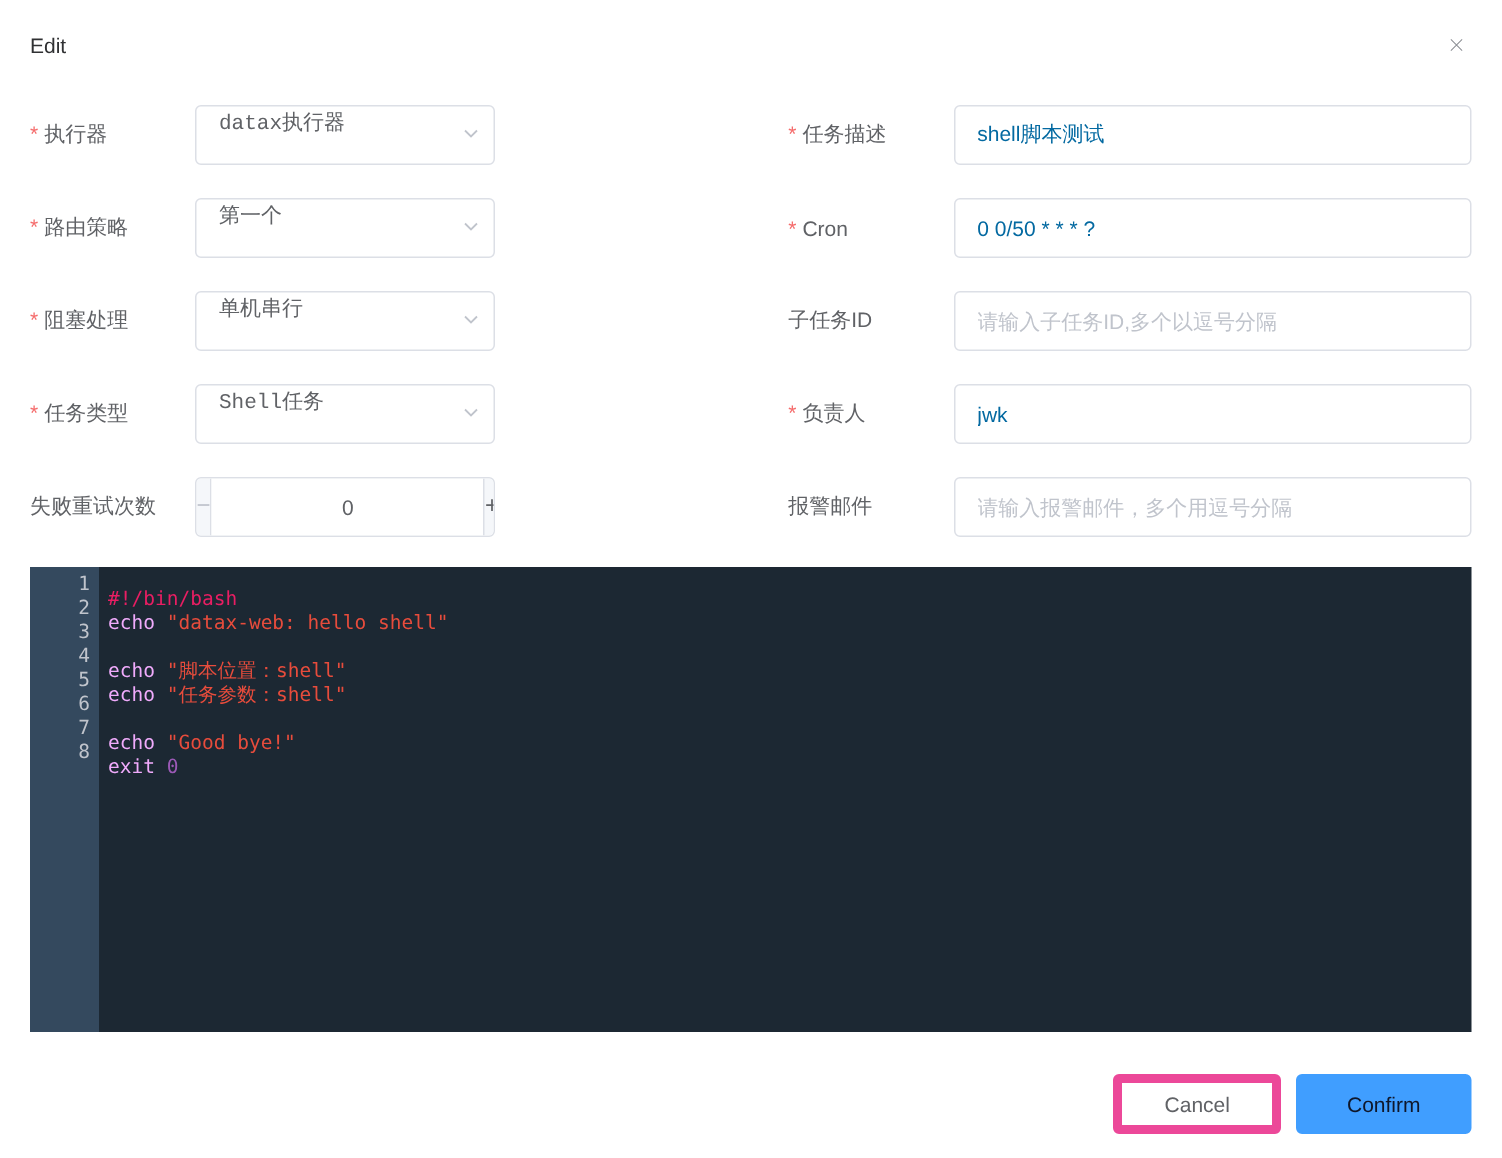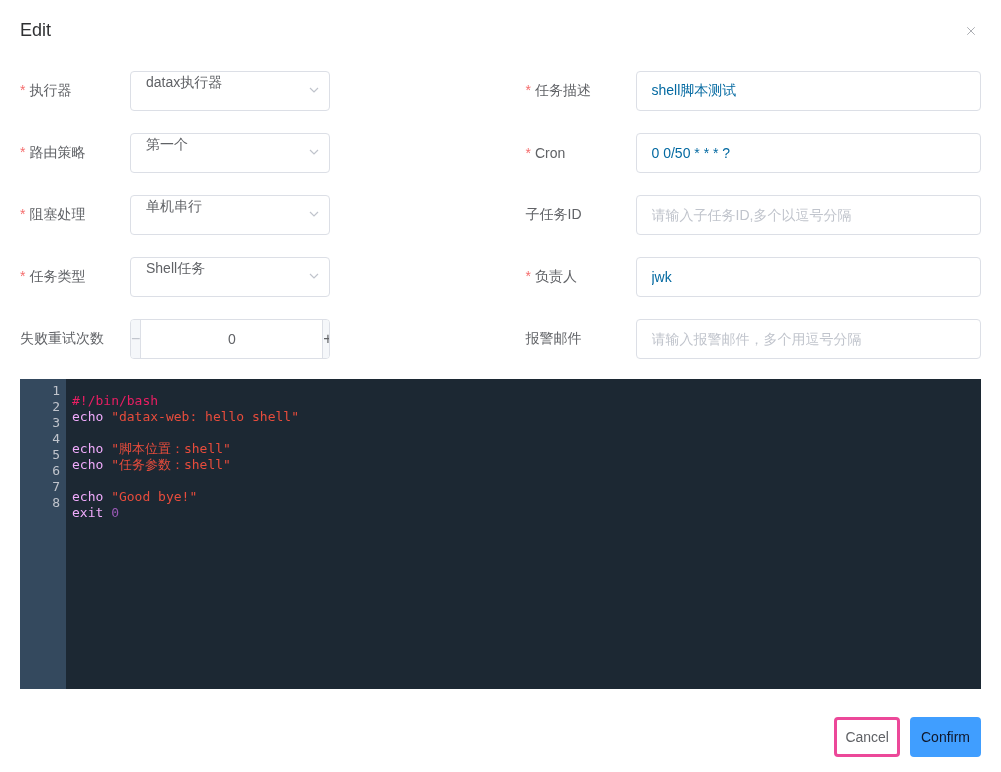--- a/index.html
+++ b/index.html
@@ -16,21 +16,21 @@
     padding: 20px;
     position: relative;
   }
   .header {
     display: flex;
     justify-content: space-between;
     align-items: center;
     margin-bottom: 30px;
   }
   .title {
-    font-size: 18px;
+    font-size: 14px;
     color: #303133;
   }
   .close-btn {
     font-size: 18px;
     color: #909399;
     cursor: pointer;
     width: 20px;
     height: 20px;
     display: flex;
     align-items: center;
@@ -70,20 +70,21 @@
   .select-inner {
     height: 40px;
     border: 1px solid #dcdfe6;
     border-radius: 4px;
     padding: 0 30px 16px 15px;
     display: flex;
     align-items: center;
     color: #606266;
     background: #fff;
     cursor: pointer;
+    font-family: Liberation Mono, monospace;
   }
   .select-caret {
     position: absolute;
     right: 10px;
     top: 50%;
     transform: translateY(-50%);
     color: #c0c4cc;
   }
   .text-input {
     width: 100%;
@@ -154,25 +155,25 @@
   .num { color: #9b59b6; }
   .shebang { color: #e91e63; }
   .footer {
     display: flex;
     justify-content: flex-end;
     gap: 10px;
     margin-top: 28px;
   }
   .btn {
     height: 40px;
-    padding: 0 8px;
+    padding: 0 28px;
     border-radius: 4px;
     font-size: 14px;
     cursor: pointer;
-    border: 3px solid #ec4899;
+    border: 6px solid #ec4899;
     background: #fff;
     color: #606266;
   }
   .btn.primary {
     background: #409eff;
     border-color: #409eff;
     color: #0f172a;
   }
 </style>
 </head>

